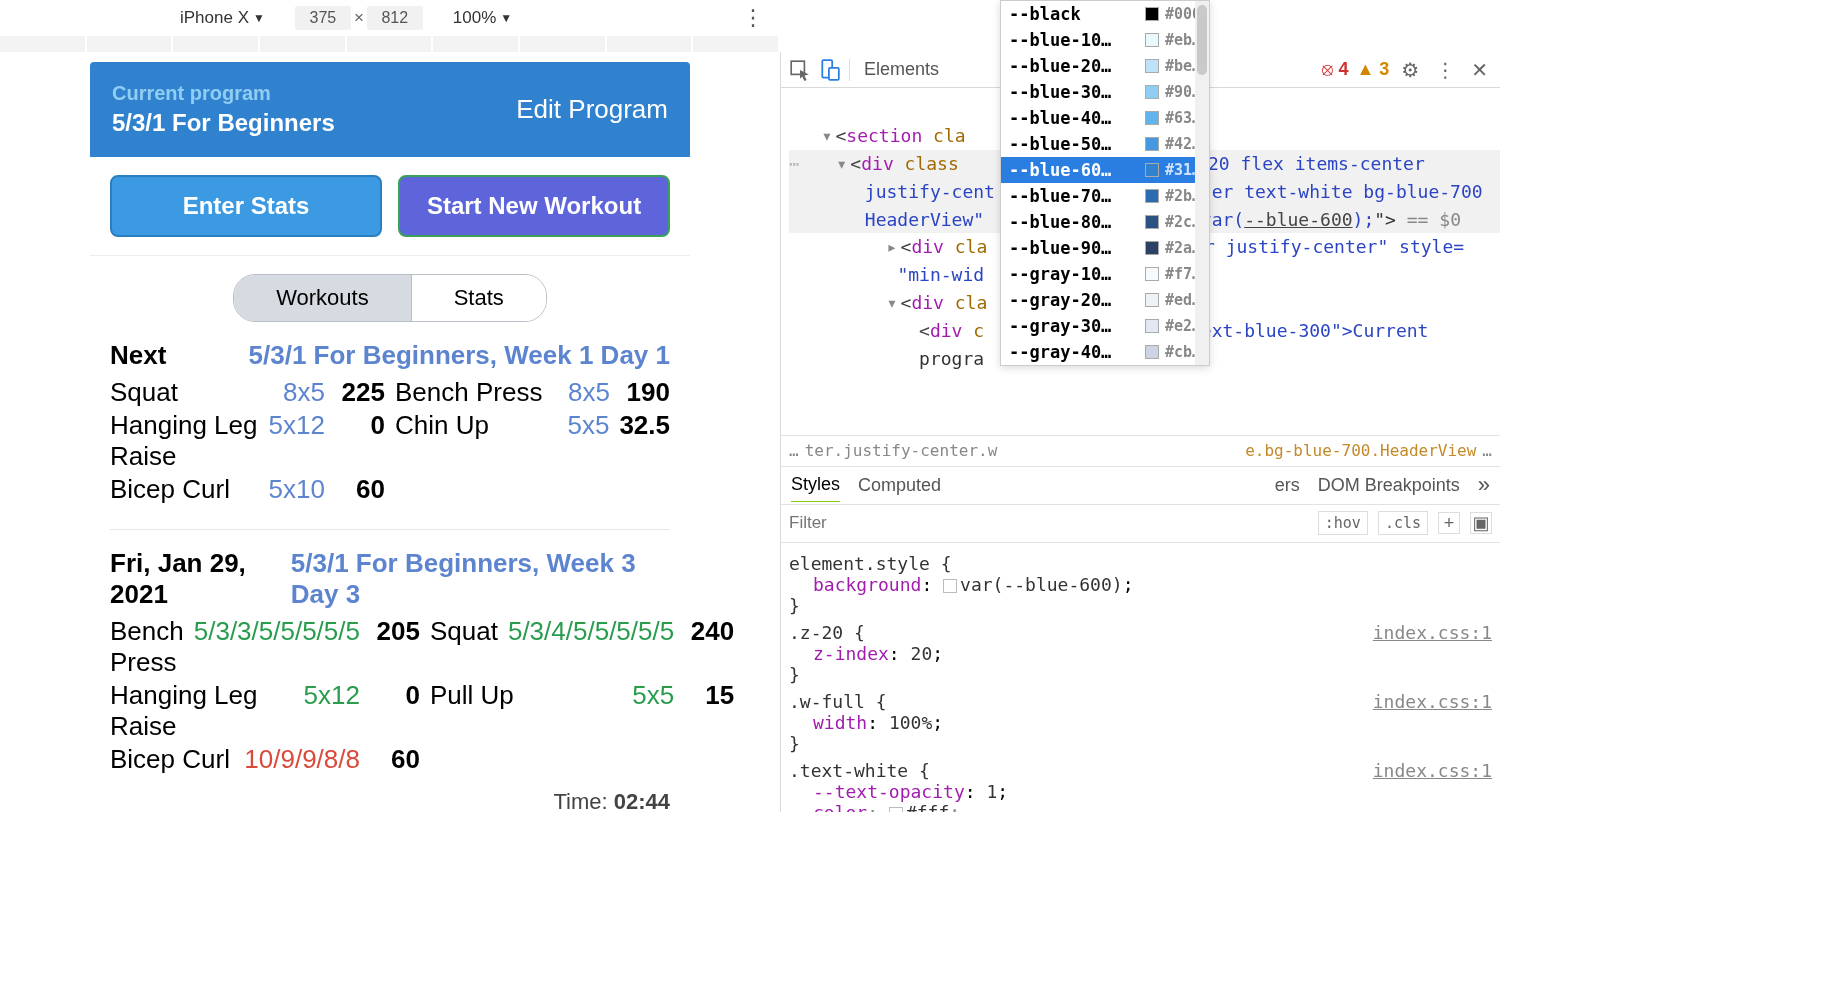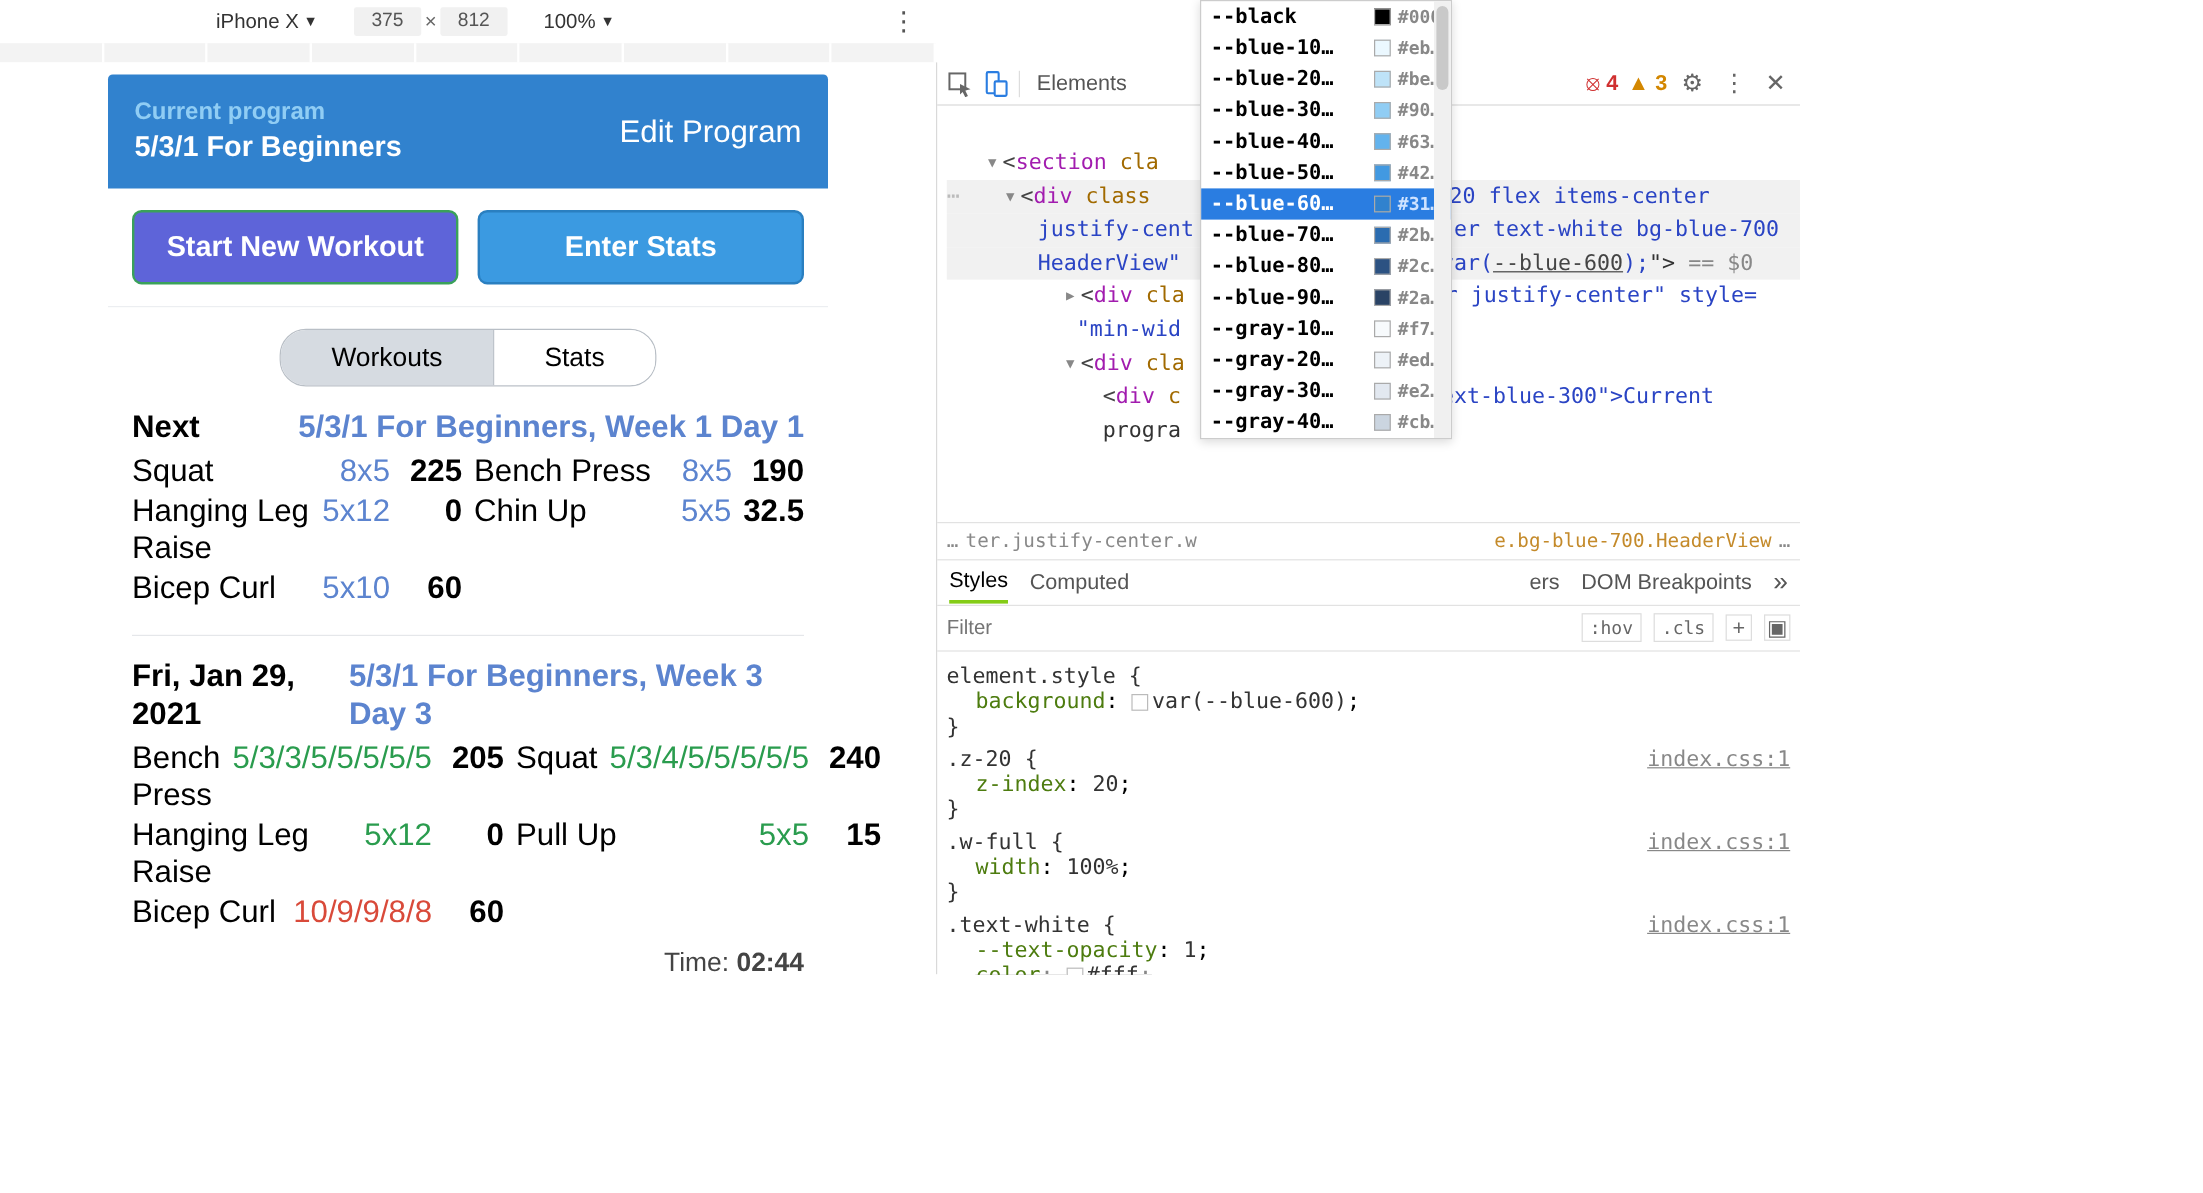--- a/index.html
+++ b/index.html
@@ -115,38 +115,38 @@
     height:32px; border-top:1px solid #e2e2e2; border-bottom:1px solid #e2e2e2;
     display:flex; align-items:center; font-size:16px; color:#888; padding:0 8px; gap:6px;
     overflow:hidden;
   }
   .breadcrumb .sel { color:#c48a2a;}
   .style-tabs {
     height:38px; display:flex; align-items:center; border-bottom:1px solid #e2e2e2;
     font-family:-apple-system,Arial; gap:18px; padding:0 10px;
   }
   .style-tabs .st-tab { color:#555; font-size:18px; padding:6px 0;}
-  .style-tabs .st-tab.active { color:#000; border-bottom:3px solid #84cc16;}
+  .style-tabs .st-tab.active { color:#000; border-bottom:1px solid #84cc16;}
   .style-tabs .spacer{flex:1}
   .style-tabs .more{font-size:22px;color:#555;}
 
   .filter-row {
     height:38px; display:flex; align-items:center; border-bottom:1px solid #e2e2e2;
     padding:0 8px; gap:10px; font-family:-apple-system,Arial;
   }
   .filter-row input { border:none; font-size:17px; color:#888; outline:none; background:transparent; width:150px;}
   .filter-row .spacer{flex:1;}
   .filter-row .pill { font-family:Menlo,monospace; border:1px solid #ddd; padding:2px 6px; font-size:15px; color:#666;}
   .filter-row .iconbtn { width:22px; height:22px; border:1px solid #ddd; display:inline-flex; align-items:center; justify-content:center; color:#666;}
 
   .styles { flex:1; overflow:auto; padding: 4px 8px 20px; }
   .rule { margin-top:6px; }
   .rule .sel { color:#333;}
   .rule .brace { color:#333;}
-  .rule .prop { color:#4d7c0f;}
+  .rule .prop { color:#a21caf;}
   .rule .val { color:#333;}
   .rule .link { float:right; color:#888; text-decoration:underline;}
   .rule .line { padding-left: 24px;}
   .rule .struck { text-decoration: line-through; color:#888;}
   .swatch { display:inline-block; width:14px; height:14px; border:1px solid #bbb; vertical-align:-2px; background:#fff; margin-right:3px;}
   .underline { text-decoration: underline;}
 
   
   .color-pop {
     position:absolute; top:0px; left: 1000px; width:210px;
@@ -198,22 +198,22 @@
   <div class="emulator">
     <div class="phone">
       <div class="header-view">
         <div class="header-left">
           <div class="cur-prog">Current program</div>
           <div class="prog-name">5/3/1 For Beginners</div>
         </div>
         <div class="edit-prog">Edit Program</div>
       </div>
       <div class="btn-row">
+        <div class="big-btn btn-stats">Enter Stats</div>
         <div class="big-btn btn-start">Start New Workout</div>
-        <div class="big-btn btn-stats">Enter Stats</div>
       </div>
       <div class="seg">
         <div class="seg-group">
           <div class="seg-btn active">Workouts</div>
           <div class="seg-btn">Stats</div>
         </div>
       </div>
 
       <div class="session">
         <div class="sess-head">

